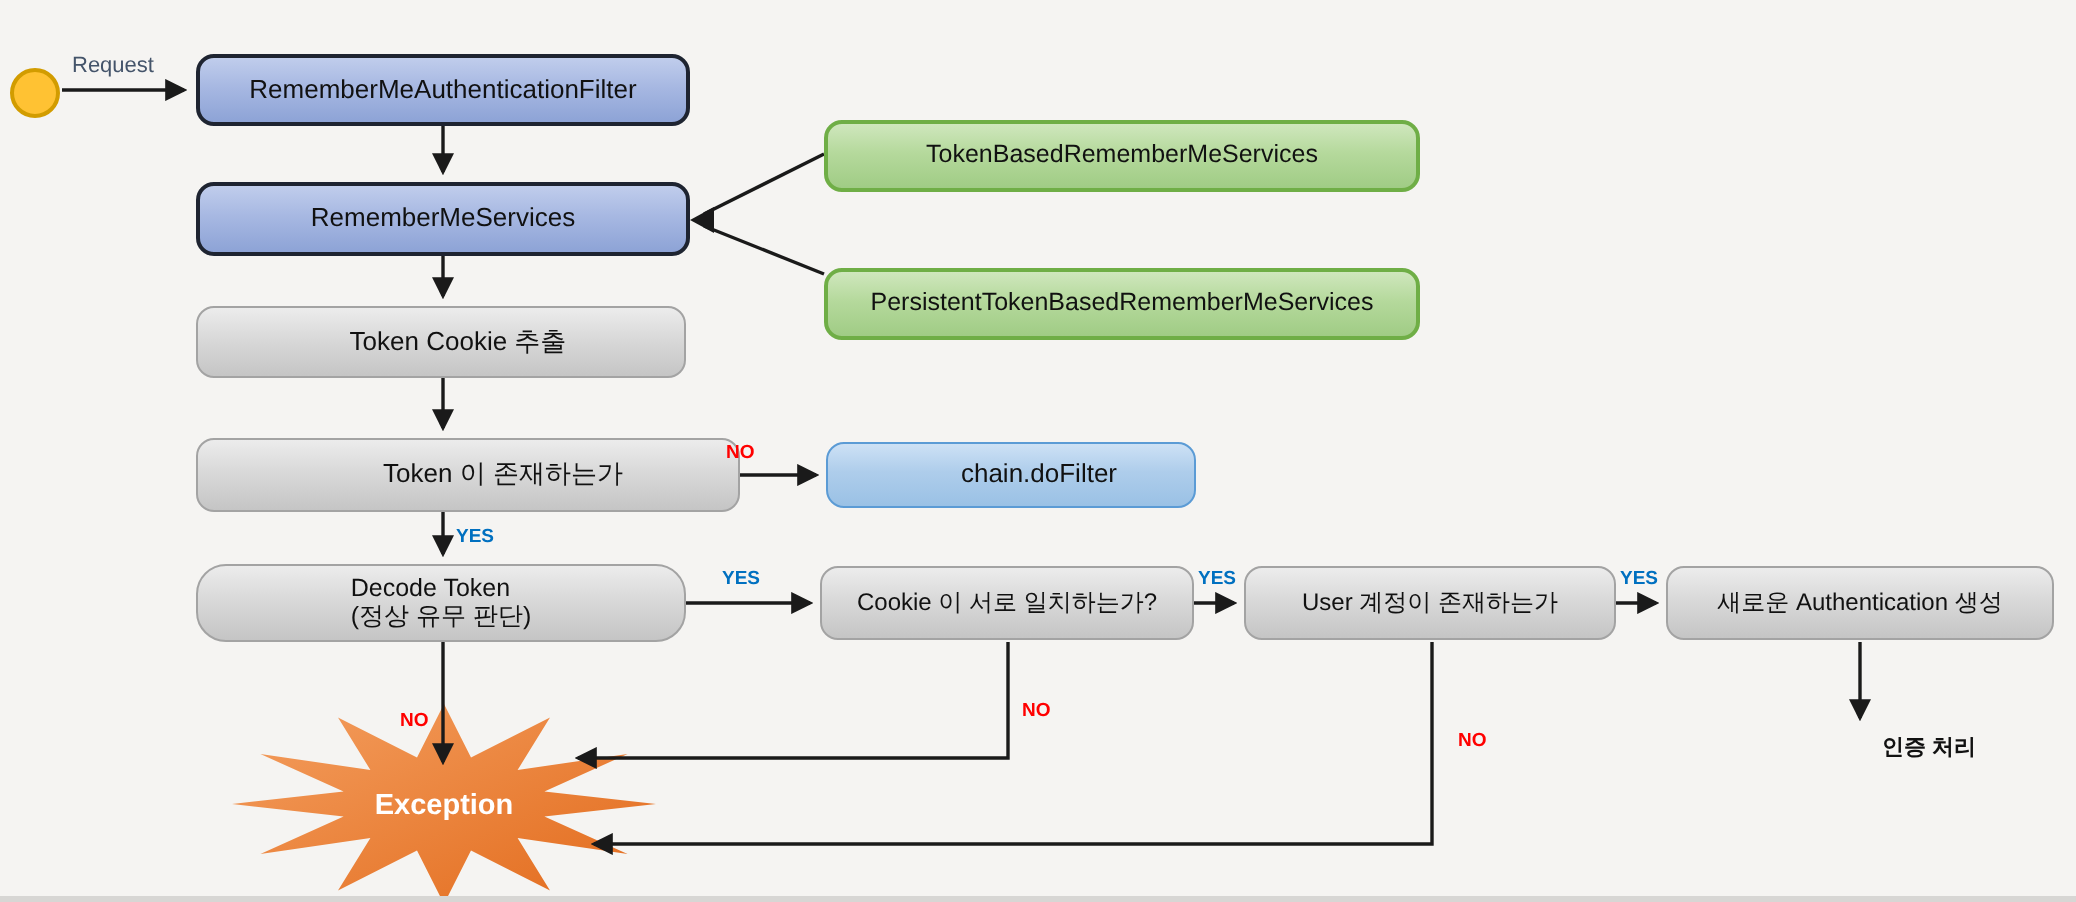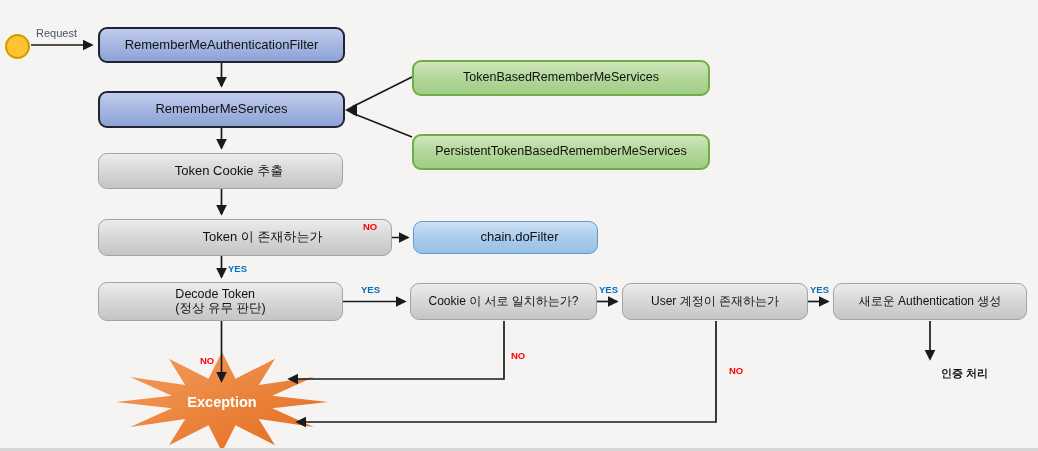--- a/index.html
+++ b/index.html
@@ -128,25 +128,25 @@
   <div class="node blue" style="left:98px;top:27px;width:247px;height:36px;">RememberMeAuthenticationFilter</div>
 
   <div class="node blue" style="left:98px;top:91px;width:247px;height:37px;">RememberMeServices</div>
 
   <div class="node green" style="left:412px;top:60px;width:298px;height:36px;">TokenBasedRememberMeServices</div>
 
   <div class="node green" style="left:412px;top:118px;width:298px;height:36px;margin-top:16px;">PersistentTokenBasedRememberMeServices</div>
 
   <div class="node gray" style="left:98px;top:153px;width:245px;height:36px;padding-left:17px;">Token Cookie 추출</div>
 
-  <div class="node gray" style="left:98px;top:219px;width:294px;height:37px;padding-left:35px;">Token 이 존재하는가</div>
+  <div class="node gray" style="left:98px;top:219px;width:272px;height:37px;padding-left:35px;">Token 이 존재하는가</div>
 
   <div class="node lightblue" style="left:413px;top:221px;width:185px;height:33px;">chain.doFilter</div>
 
-  <div class="node gray two-line" style="left:98px;top:282px;width:245px;height:39px;font-size:12.5px;">
+  <div class="node gray two-line" style="left:98px;top:282px;width:245px;height:39px;font-size:12.5px;border-radius:15px;">
     <div>
       <span>Decode Token</span>
       <span>(정상 유무 판단)</span>
     </div>
   </div>
 
   <div class="node gray small" style="left:410px;top:283px;width:187px;height:37px;">Cookie 이 서로 일치하는가?</div>
 
   <div class="node gray small" style="left:622px;top:283px;width:186px;height:37px;">User 계정이 존재하는가</div>
 

